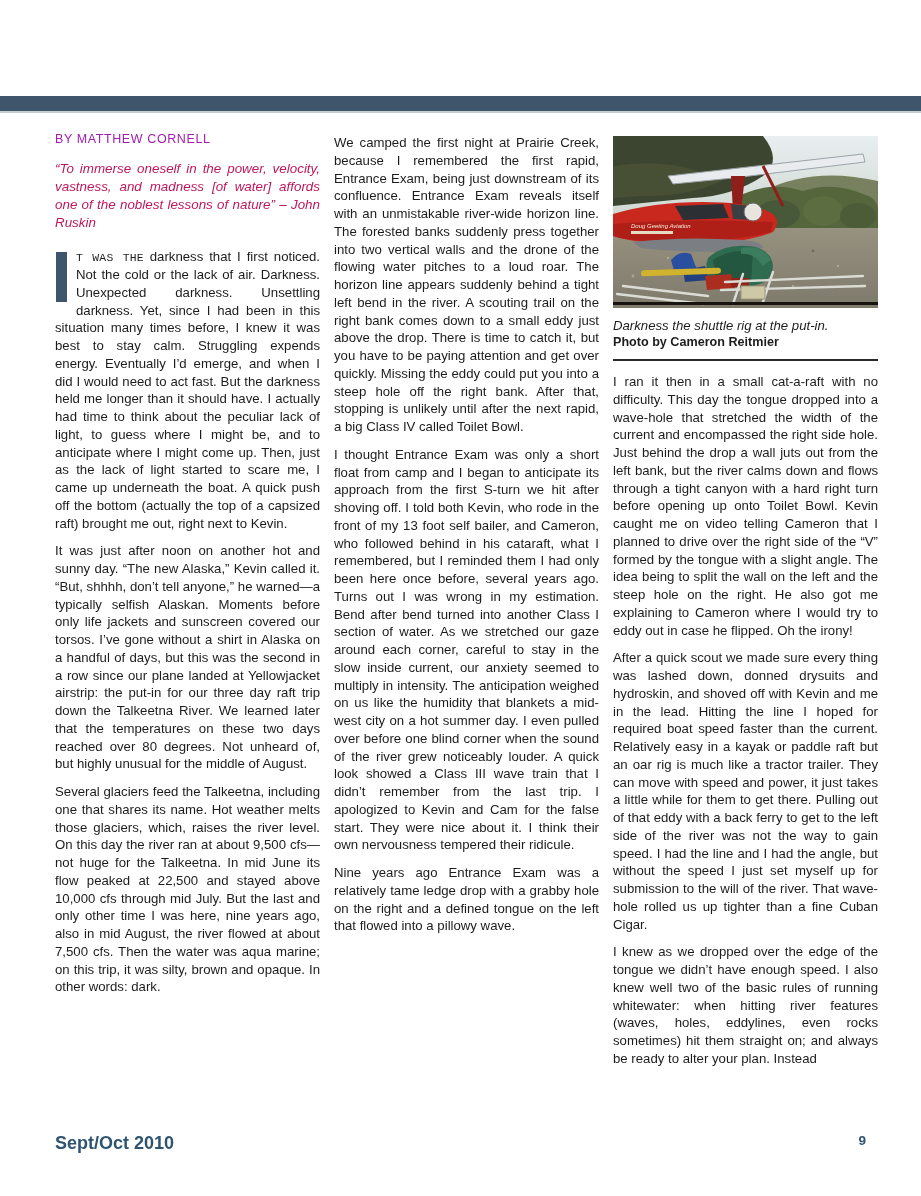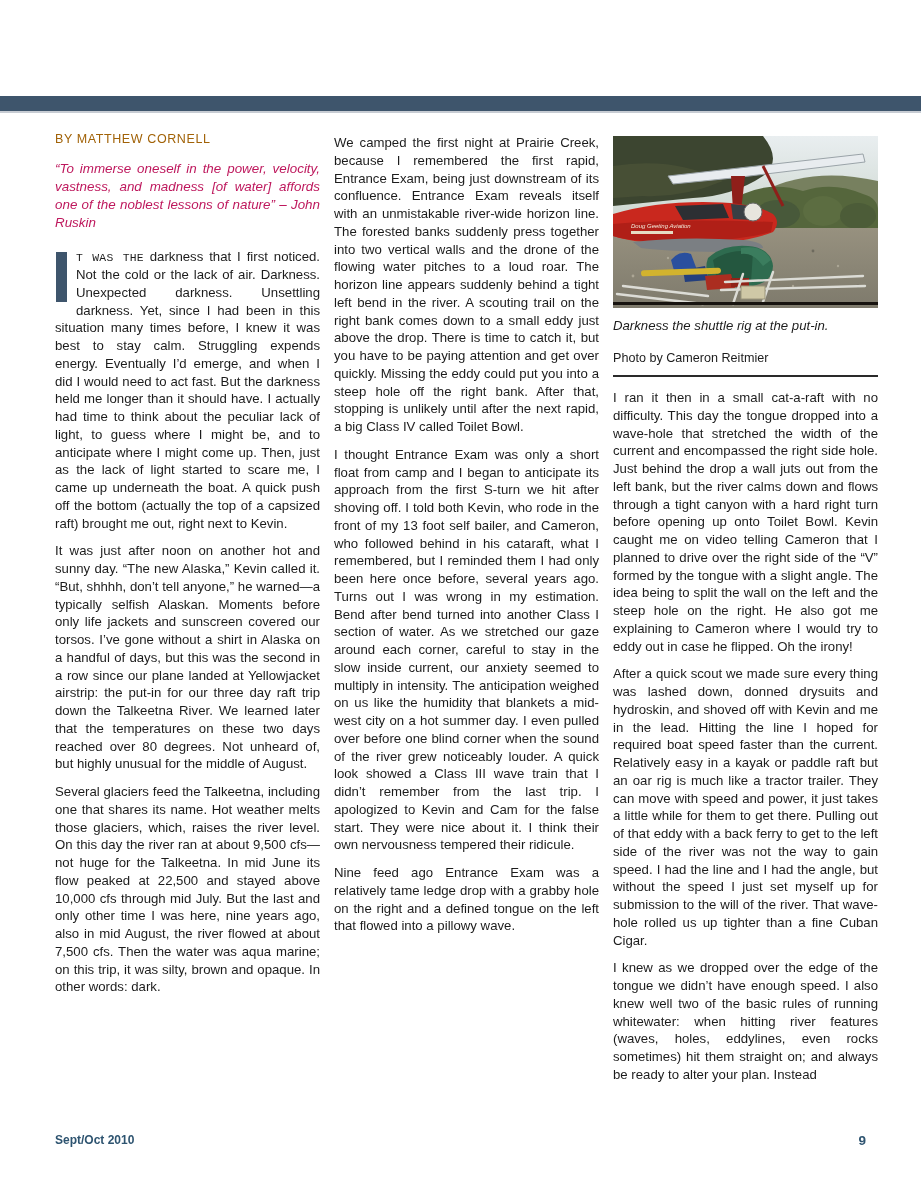--- a/index.html
+++ b/index.html
@@ -4,54 +4,54 @@
 <style>
   html,body{margin:0;padding:0;}
   body{
     width:921px;height:1196px;position:relative;background:#ffffff;
     font-family:"Liberation Sans",sans-serif;color:#1c1c1c;overflow:hidden;
   }
   .topbar{position:absolute;top:96px;left:0;width:921px;height:15px;background:#3e556c;border-bottom:2px solid #c7ccd3;}
   .content{position:absolute;top:130px;left:55px;width:823px;display:flex;gap:14px;}
   .col{width:265px;}
   .article-title{font-size:22px;font-weight:bold;color:#9cab7c;letter-spacing:1px;margin:4px 0 2px 0;}
-  .byline{font-size:12.5px;color:#a16207;letter-spacing:0.6px;margin:2px 0 14px 0;}
+  .byline{font-size:12.5px;color:#a21caf;letter-spacing:0.6px;margin:2px 0 14px 0;}
   .quote{font-style:italic;font-size:13.4px;line-height:1.34;text-align:justify;margin:0 0 16px 0;color:#be185d;}
   p.body-text{font-size:13.2px;line-height:1.345;text-align:justify;margin:0 0 10px 0;}
   .dropcap{
     display:block;float:left;width:11px;height:50px;background:#3e556c;color:transparent;
     overflow:hidden;margin:4px 9px 1px 1px;
   }
   .smallcaps{font-size:11.4px;letter-spacing:0.2px;font-family:Liberation Mono, monospace;}
   .photo-wrap{width:265px;margin:6px 0 6px 0;}
   .caption{font-style:italic;font-size:13.2px;margin:6px 0 0 0;}
-  .credit{font-weight:normal;font-size:12.6px;margin:18px 0 10px 0;}
+  .credit{font-weight:bold;font-size:12.6px;margin:2px 0 10px 0;}
   .caption-divider{border:none;border-top:2px solid #2a2a2a;margin:4px 0 12px 0;width:265px;}
-  .footer-left{position:absolute;left:55px;top:1133px;font-size:12px;font-weight:bold;color:#2e5470;}
+  .footer-left{position:absolute;left:55px;top:1133px;font-size:18px;font-weight:bold;color:#2e5470;}
   .footer-right{position:absolute;right:55px;top:1133px;font-size:13.5px;font-weight:bold;color:#2e5470;}
 </style>
 </head>
 <body>
 
 <div class="topbar"></div>
 
 <div class="content">
 
   <div class="col">
     <div class="byline">BY MATTHEW CORNELL</div>
     <div class="quote">“To immerse oneself in the power, velocity, vastness, and madness [of water] affords one of the noblest lessons of nature” – John Ruskin</div>
     <p class="body-text"><span class="dropcap">I</span><span class="smallcaps">T WAS THE</span><span> darkness that I first noticed. Not the cold or the lack of air. Darkness. Unexpected darkness. Unsettling darkness. Yet, since I had been in this situation many times before, I knew it was best to stay calm. Struggling expends energy. Eventually I’d emerge, and when I did I would need to act fast. But the darkness held me longer than it should have. I actually had time to think about the peculiar lack of light, to guess where I might be, and to anticipate where I might come up. Then, just as the lack of light started to scare me, I came up underneath the boat. A quick push off the bottom (actually the top of a capsized raft) brought me out, right next to Kevin.</span></p>
     <p class="body-text">It was just after noon on another hot and sunny day. “The new Alaska,” Kevin called it. “But, shhhh, don’t tell anyone,” he warned—a typically selfish Alaskan. Moments before only life jackets and sunscreen covered our torsos. I’ve gone without a shirt in Alaska on a handful of days, but this was the second in a row since our plane landed at Yellowjacket airstrip: the put-in for our three day raft trip down the Talkeetna River. We learned later that the temperatures on these two days reached over 80 degrees. Not unheard of, but highly unusual for the middle of August.</p>
     <p class="body-text">Several glaciers feed the Talkeetna, including one that shares its name. Hot weather melts those glaciers, which, raises the river level. On this day the river ran at about 9,500 cfs—not huge for the Talkeetna. In mid June its flow peaked at 22,500 and stayed above 10,000 cfs through mid July. But the last and only other time I was here, nine years ago, also in mid August, the river flowed at about 7,500 cfs. Then the water was aqua marine; on this trip, it was silty, brown and opaque. In other words: dark.</p>
   </div>
 
   <div class="col">
     <p class="body-text" style="margin-top:4px;">We camped the first night at Prairie Creek, because I remembered the first rapid, Entrance Exam, being just downstream of its confluence. Entrance Exam reveals itself with an unmistakable river-wide horizon line. The forested banks suddenly press together into two vertical walls and the drone of the flowing water pitches to a loud roar. The horizon line appears suddenly behind a tight left bend in the river. A scouting trail on the right bank comes down to a small eddy just above the drop. There is time to catch it, but you have to be paying attention and get over quickly. Missing the eddy could put you into a steep hole off the right bank. After that, stopping is unlikely until after the next rapid, a big Class IV called Toilet Bowl.</p>
     <p class="body-text">I thought Entrance Exam was only a short float from camp and I began to anticipate its approach from the first S-turn we hit after shoving off. I told both Kevin, who rode in the front of my 13 foot self bailer, and Cameron, who followed behind in his cataraft, what I remembered, but I reminded them I had only been here once before, several years ago. Turns out I was wrong in my estimation. Bend after bend turned into another Class I section of water. As we stretched our gaze around each corner, careful to stay in the slow inside current, our anxiety seemed to multiply in intensity. The anticipation weighed on us like the humidity that blankets a mid-west city on a hot summer day. I even pulled over before one blind corner when the sound of the river grew noticeably louder. A quick look showed a Class III wave train that I didn’t remember from the last trip. I apologized to Kevin and Cam for the false start. They were nice about it. I think their own nervousness tempered their ridicule.</p>
-    <p class="body-text">Nine feed ago Entrance Exam was a relatively tame ledge drop with a grabby hole on the right and a defined tongue on the left that flowed into a pillowy wave.</p>
+    <p class="body-text">Nine years ago Entrance Exam was a relatively tame ledge drop with a grabby hole on the right and a defined tongue on the left that flowed into a pillowy wave.</p>
   </div>
 
   <div class="col">
     <div class="photo-wrap">
       <svg width="265" height="172" viewBox="0 0 265 172" xmlns="http://www.w3.org/2000/svg">
 
         <defs>
           <linearGradient id="sky" x1="0" y1="0" x2="0" y2="1">
             <stop offset="0" stop-color="#e9eef0"></stop>
               <stop offset="1" stop-color="#cfd9d2"></stop>

